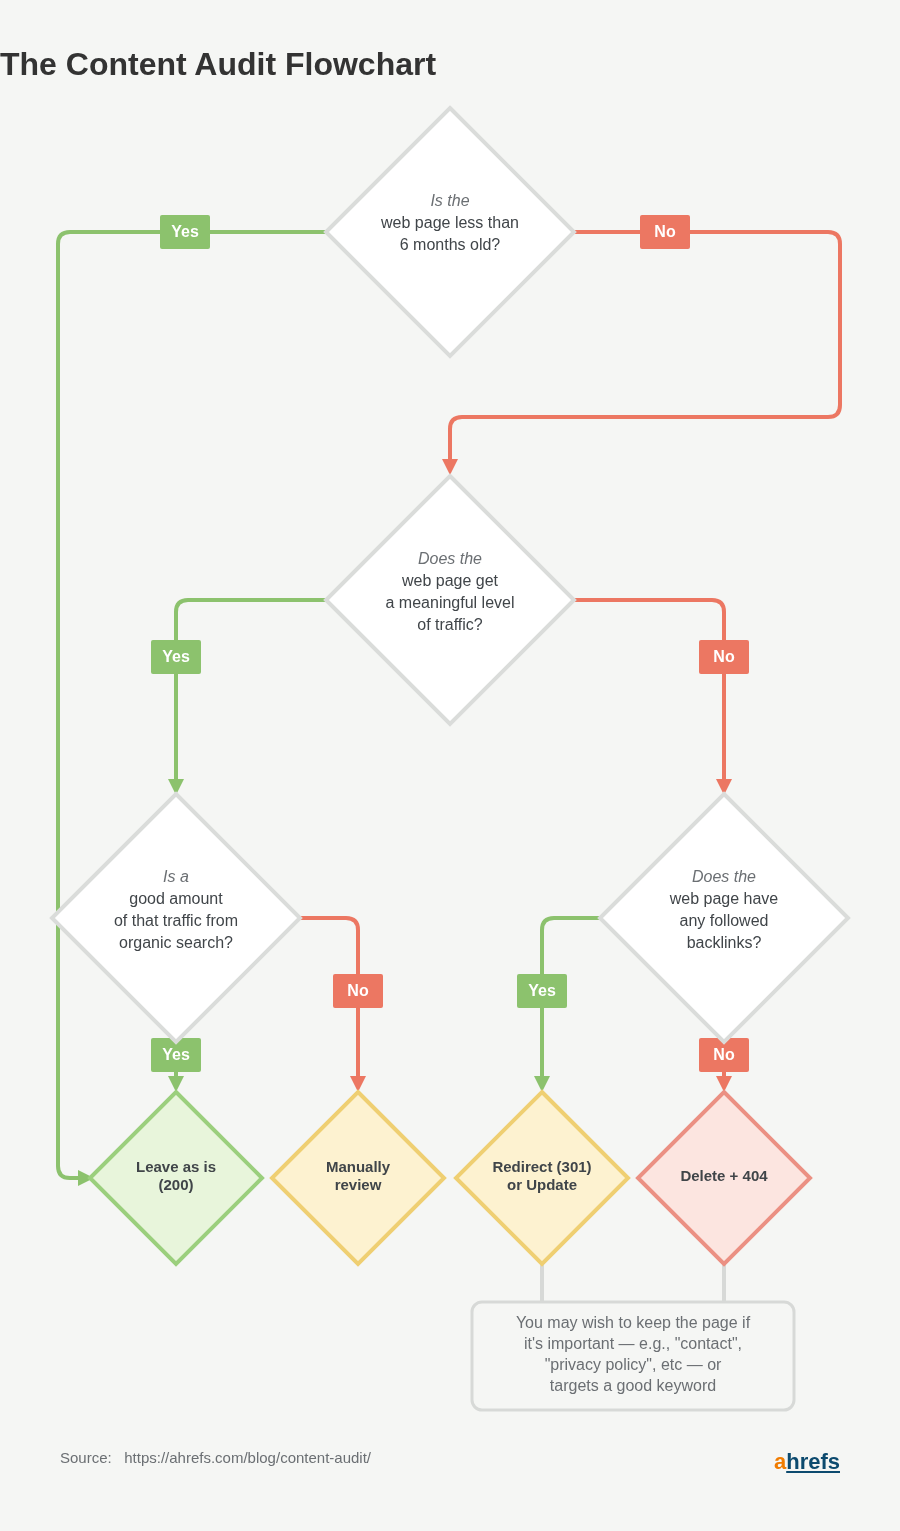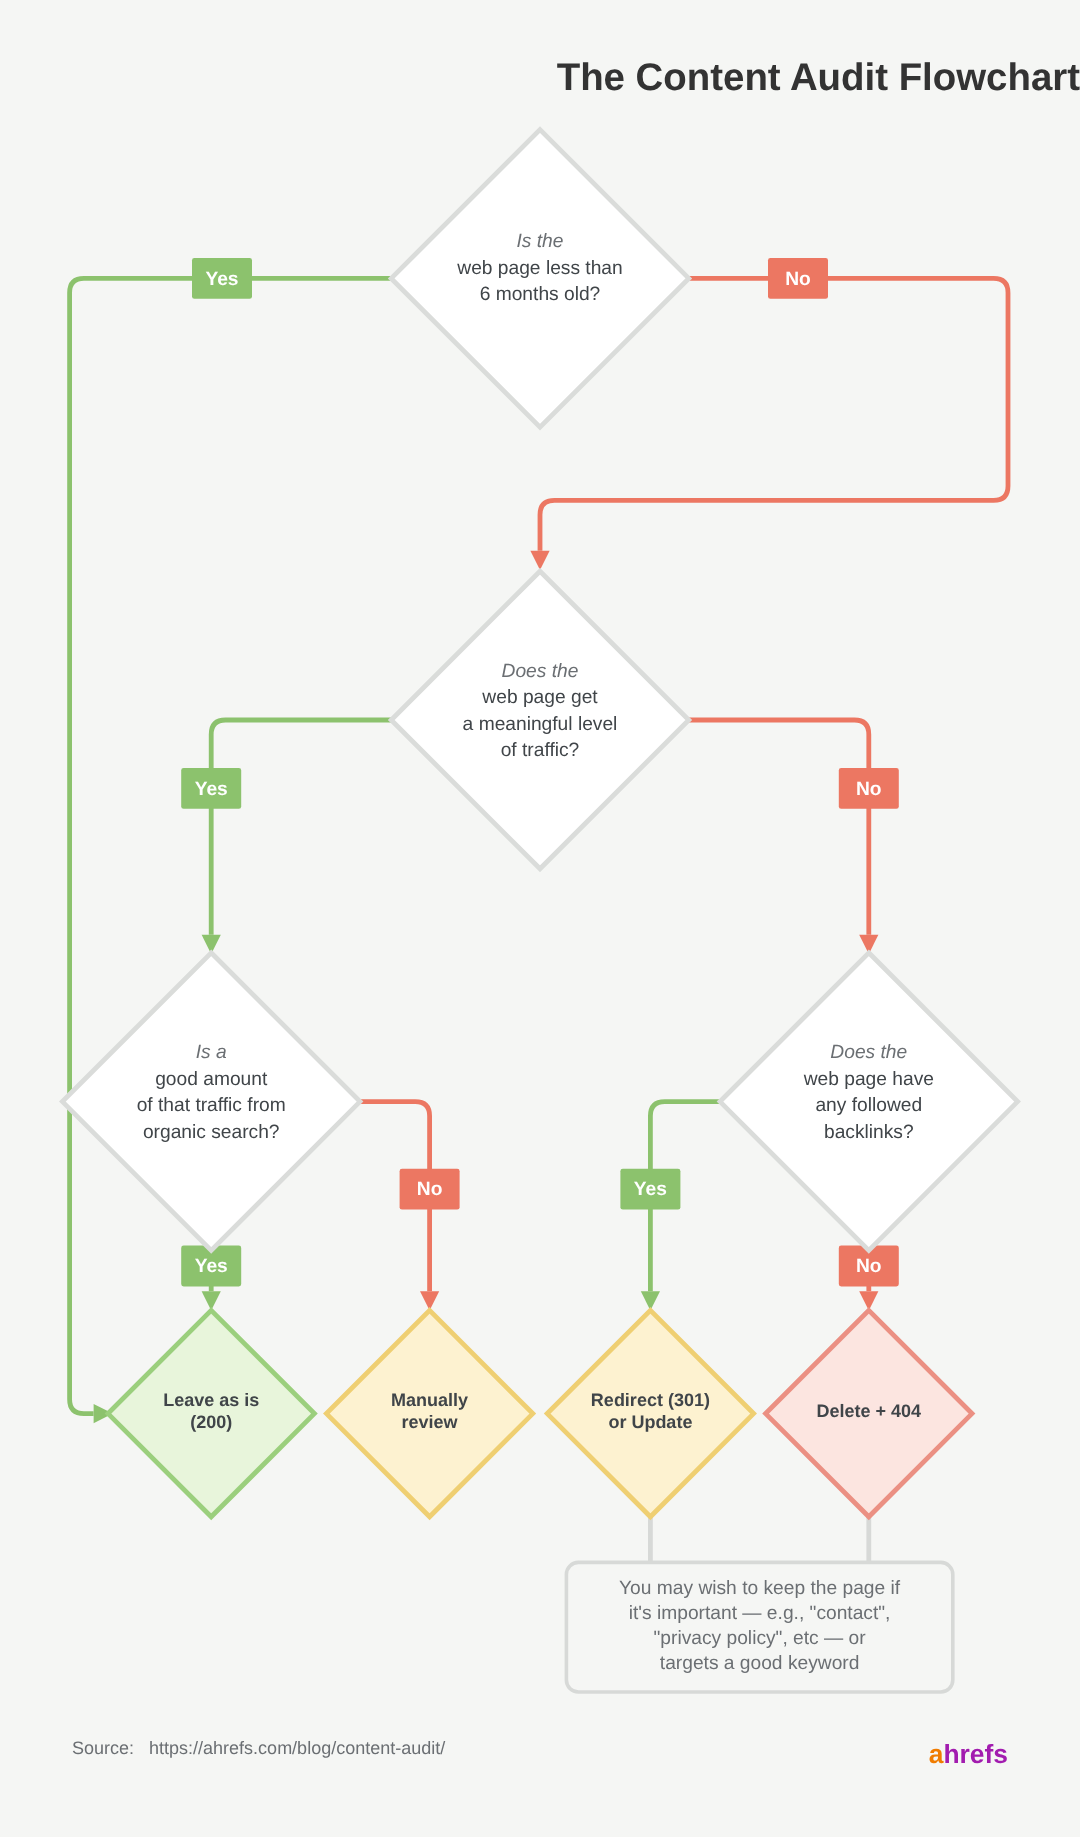--- a/index.html
+++ b/index.html
@@ -8,38 +8,38 @@
     font-family:"Segoe UI",Arial,Helvetica,sans-serif;
     color:#3a3f45;
     width:900px;
     height:1531px;
     position:relative;
     overflow:hidden;
   }
   .title{
     position:absolute;
     top:46px;left:0;width:100%;
-    text-align:right;
+    text-align:left;
     font-size:32px;
     font-weight:700;
     color:#333;
   }
   .footer{
     position:absolute;
     bottom:56px;
     left:60px;
     right:60px;
     display:flex;
     justify-content:space-between;
     align-items:flex-start;
     font-size:15px;
     color:#6b6f73;
   }
   .ahrefs-a{color:#f07c00;font-weight:700;font-size:22px;}
-  .ahrefs-rest{color:#a21caf;font-weight:700;font-size:22px;}
+  .ahrefs-rest{color:#0c4a6e;font-weight:700;font-size:22px;text-decoration:underline;}
   svg{position:absolute;top:0;left:0;}
   .diamond{fill:#ffffff;stroke:#dadcda;stroke-width:4;}
   .diamond-green{fill:#e8f5db;stroke:#9bcf7d;stroke-width:4;}
   .diamond-yellow{fill:#fdf2d0;stroke:#efcf72;stroke-width:4;}
   .diamond-red{fill:#fce5e0;stroke:#eb9083;stroke-width:4;}
   .infobox{fill:#f5f6f4;stroke:#d7d9d7;stroke-width:3;rx:10;}
   .conn-green{fill:none;stroke:#8cc26d;stroke-width:4;}
   .conn-red{fill:none;stroke:#ec7762;stroke-width:4;}
   .conn-gray{fill:none;stroke:#d7d9d7;stroke-width:4;}
   .arrow-green{fill:#8cc26d;}

